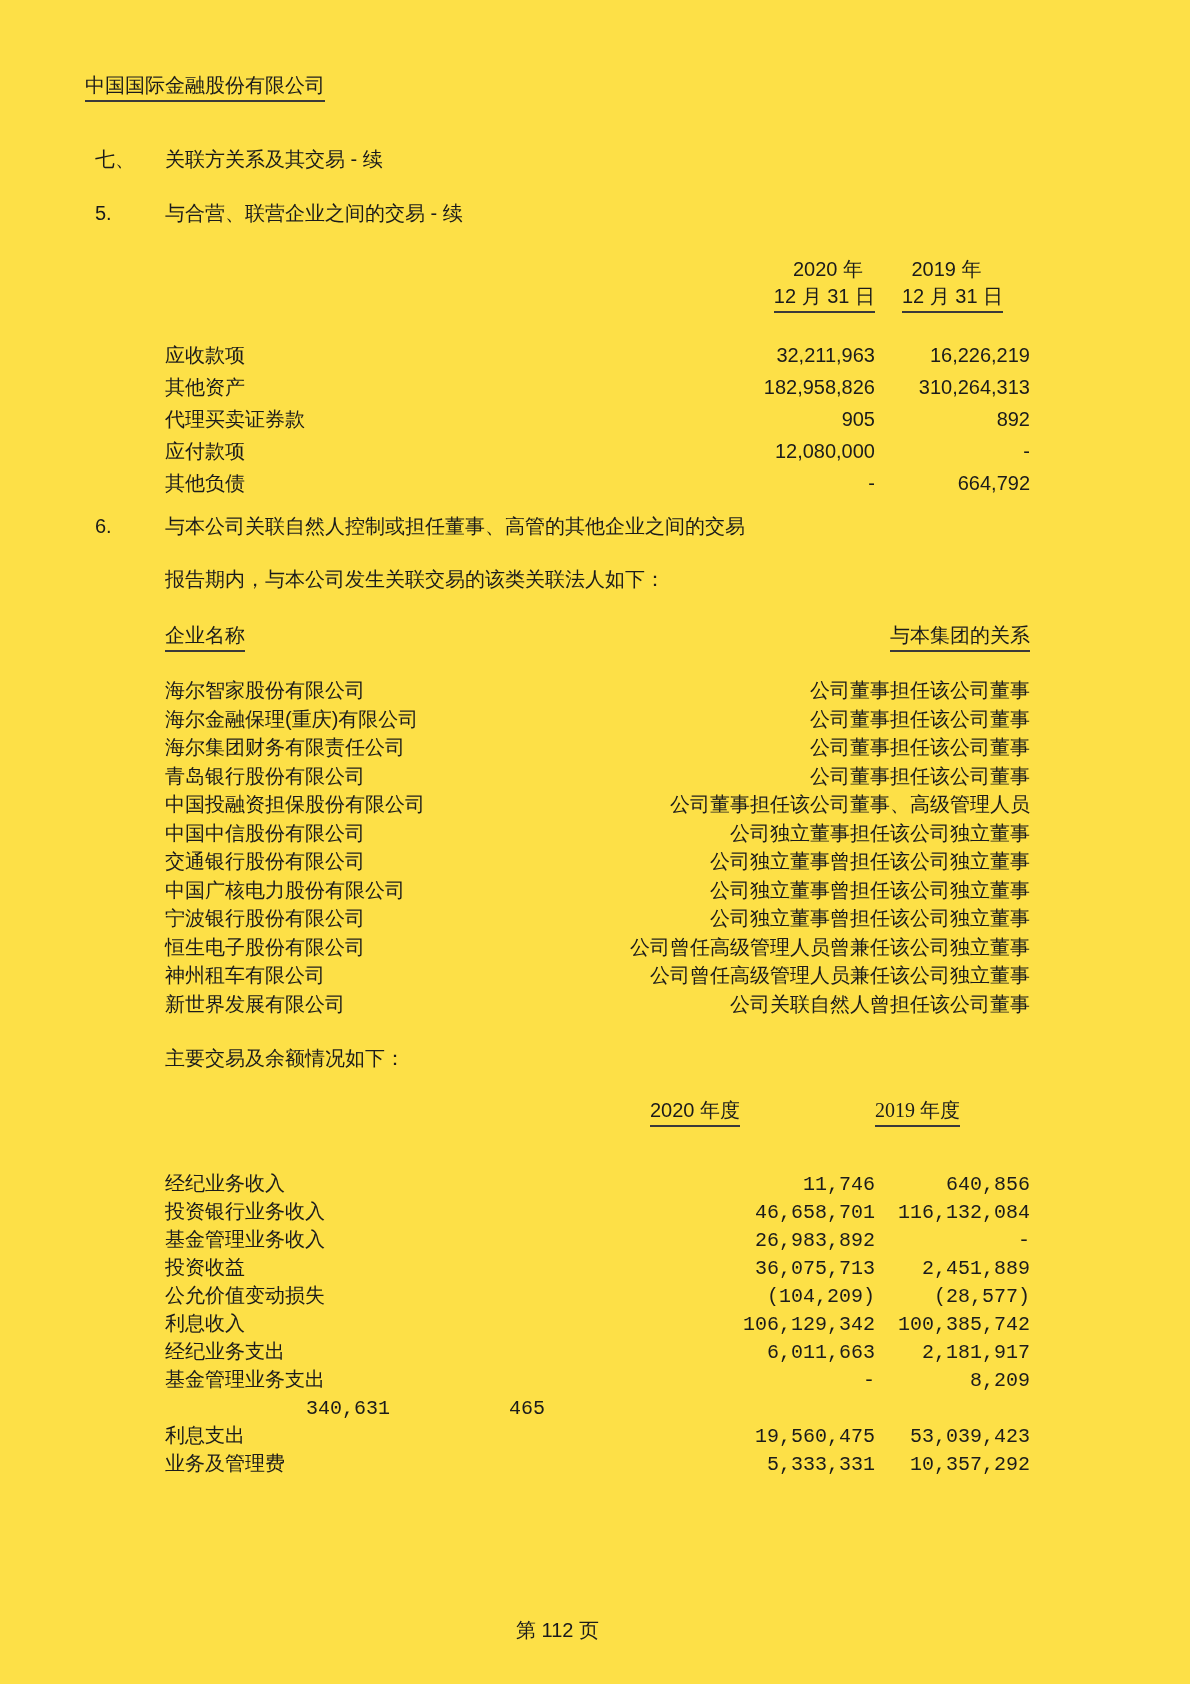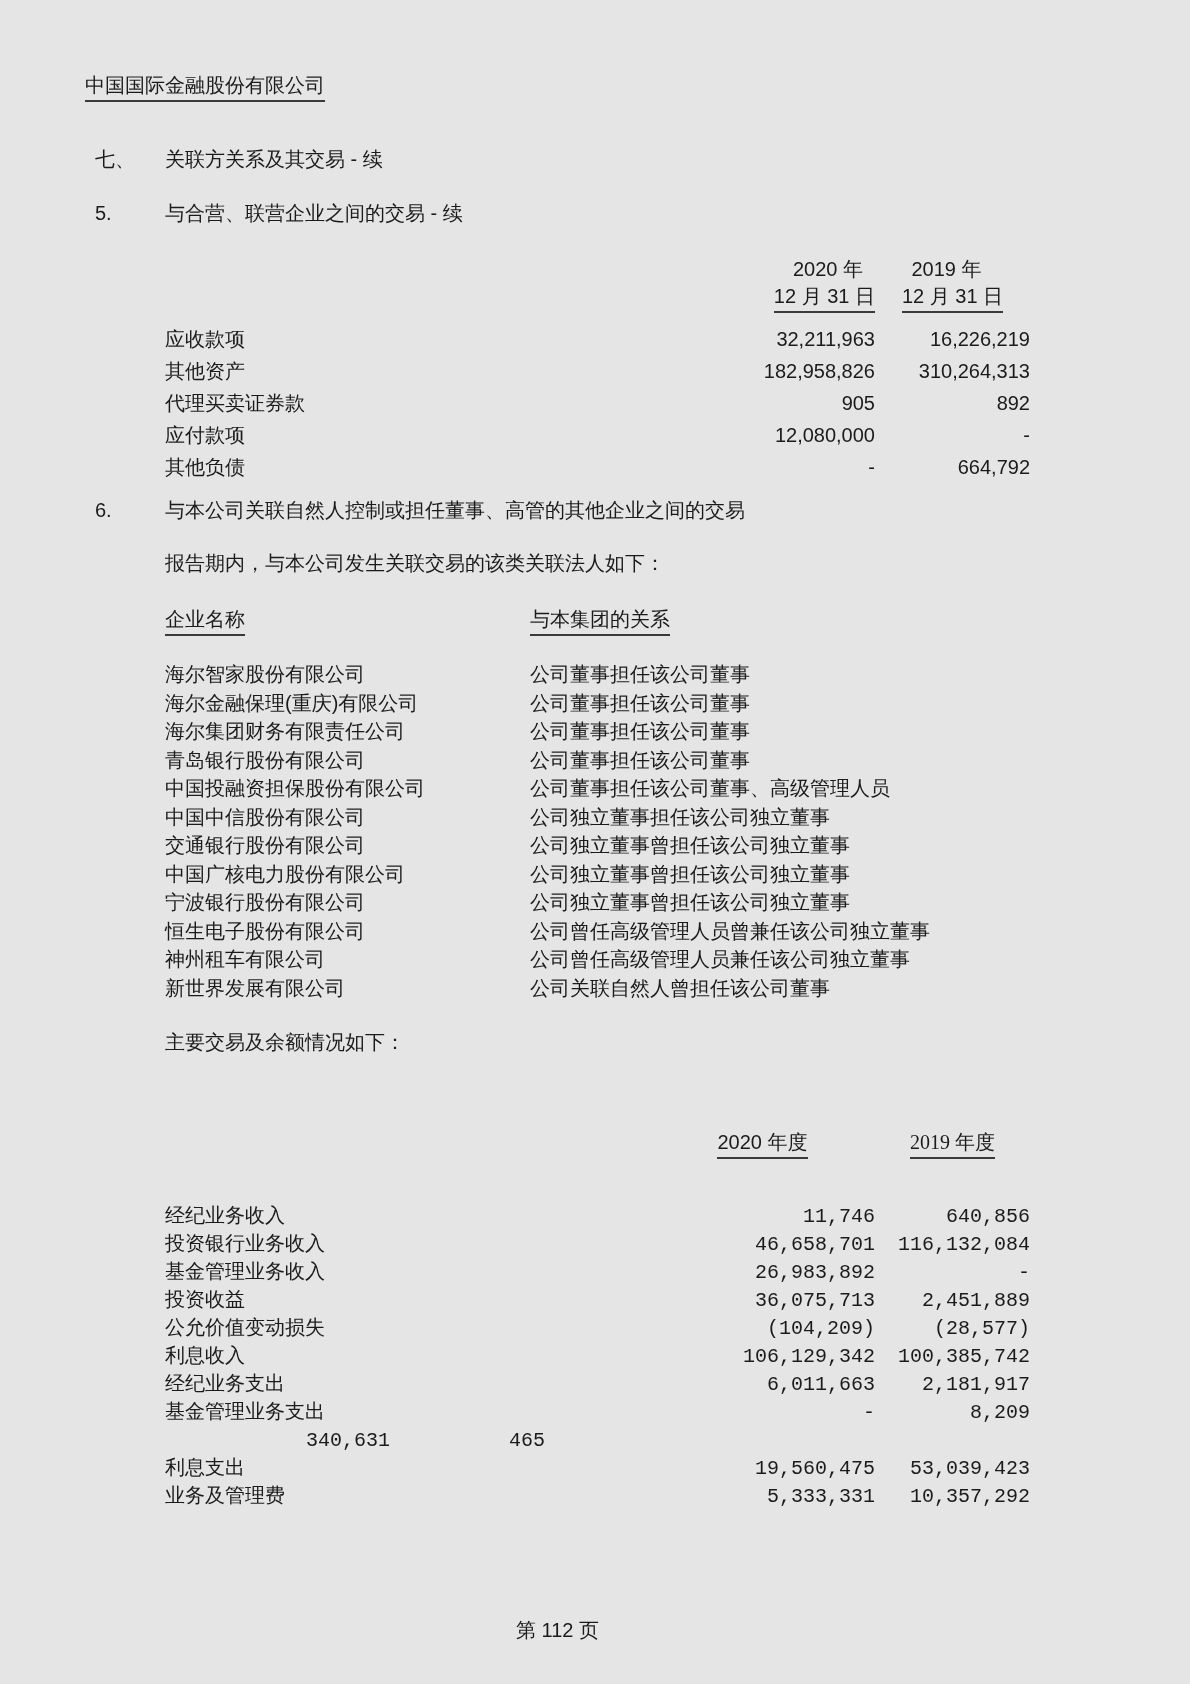--- a/index.html
+++ b/index.html
@@ -2,21 +2,21 @@
 <html><head>
 <meta charset="utf-8">
 <style>
   * { margin: 0; padding: 0; box-sizing: border-box; }
   html, body { background: #ffffff; }
   .page {
     position: relative;
     width: 1190px;
     height: 1684px;
     margin: 0 auto;
-    background: #e5e5e5;
+    background: #fde047;
     color: #1b1b1b;
     font-family: "Liberation Sans", "DejaVu Sans", sans-serif;
     font-size: 20px;
     line-height: 27px;
     padding: 72px 160px 0 85px;
     overflow: hidden;
   }
   .u {
     display: inline-block;
     border-bottom: 2px solid #3a3a3a;
@@ -32,40 +32,40 @@
   .s6 { margin-top: 14px; }
 
   .indent { margin-left: 80px; }
 
   
   .num-header { display: flex; justify-content: flex-end; margin-top: 29px; }
   .num-header .hcell { text-align: right; }
   .num-header .hc1 { width: 225px; }
   .num-header .hc2 { width: 155px; text-align: center; }
   .num-header .line1 { padding-right: 12px; }
-  .t1-rows { margin-top: 10px; }
+  .t1-rows { margin-top: 26px; }
   .t1-rows .trow { display: flex; line-height: 32px; }
   .t2-header { display: flex; justify-content: flex-end; margin-top: 25px; }
-  .t2-header .hcell { text-align: center; margin-top: 48px; }
+  .t2-header .hcell { text-align: left; }
   .t2-header .hc1 { width: 225px; }
   .t2-header .hc2 { width: 155px; font-family: Liberation Serif, serif; }
   .t2-rows { margin-top: 44px; font-family: Liberation Mono, monospace; }
   .t2-rows .trow { display: flex; line-height: 28px; }
   .trow .tlabel { flex: 1; }
   .trow .c1 { flex: 0 0 225px; text-align: right; }
   .trow .c2 { flex: 0 0 155px; text-align: right; }
 
   .intro-6 { margin-top: 26px; }
 
   
   .rp-header { display: flex; margin-top: 29px; }
   .rp-rows { margin-top: 24px; }
   .rp-row { display: flex; line-height: 28.5px; }
   .rp-name { flex: 0 0 365px; }
-  .rp-rel { flex: 1; text-align: left; }
+  .rp-rel { flex: 1; text-align: right; }
   .rp-header .rp-rel { line-height: 27px; }
 
   .tx-intro { margin-top: 27px; }
 
   .footer {
     position: absolute;
     left: 85px;
     right: 160px;
     bottom: 40px;
     text-align: center;

